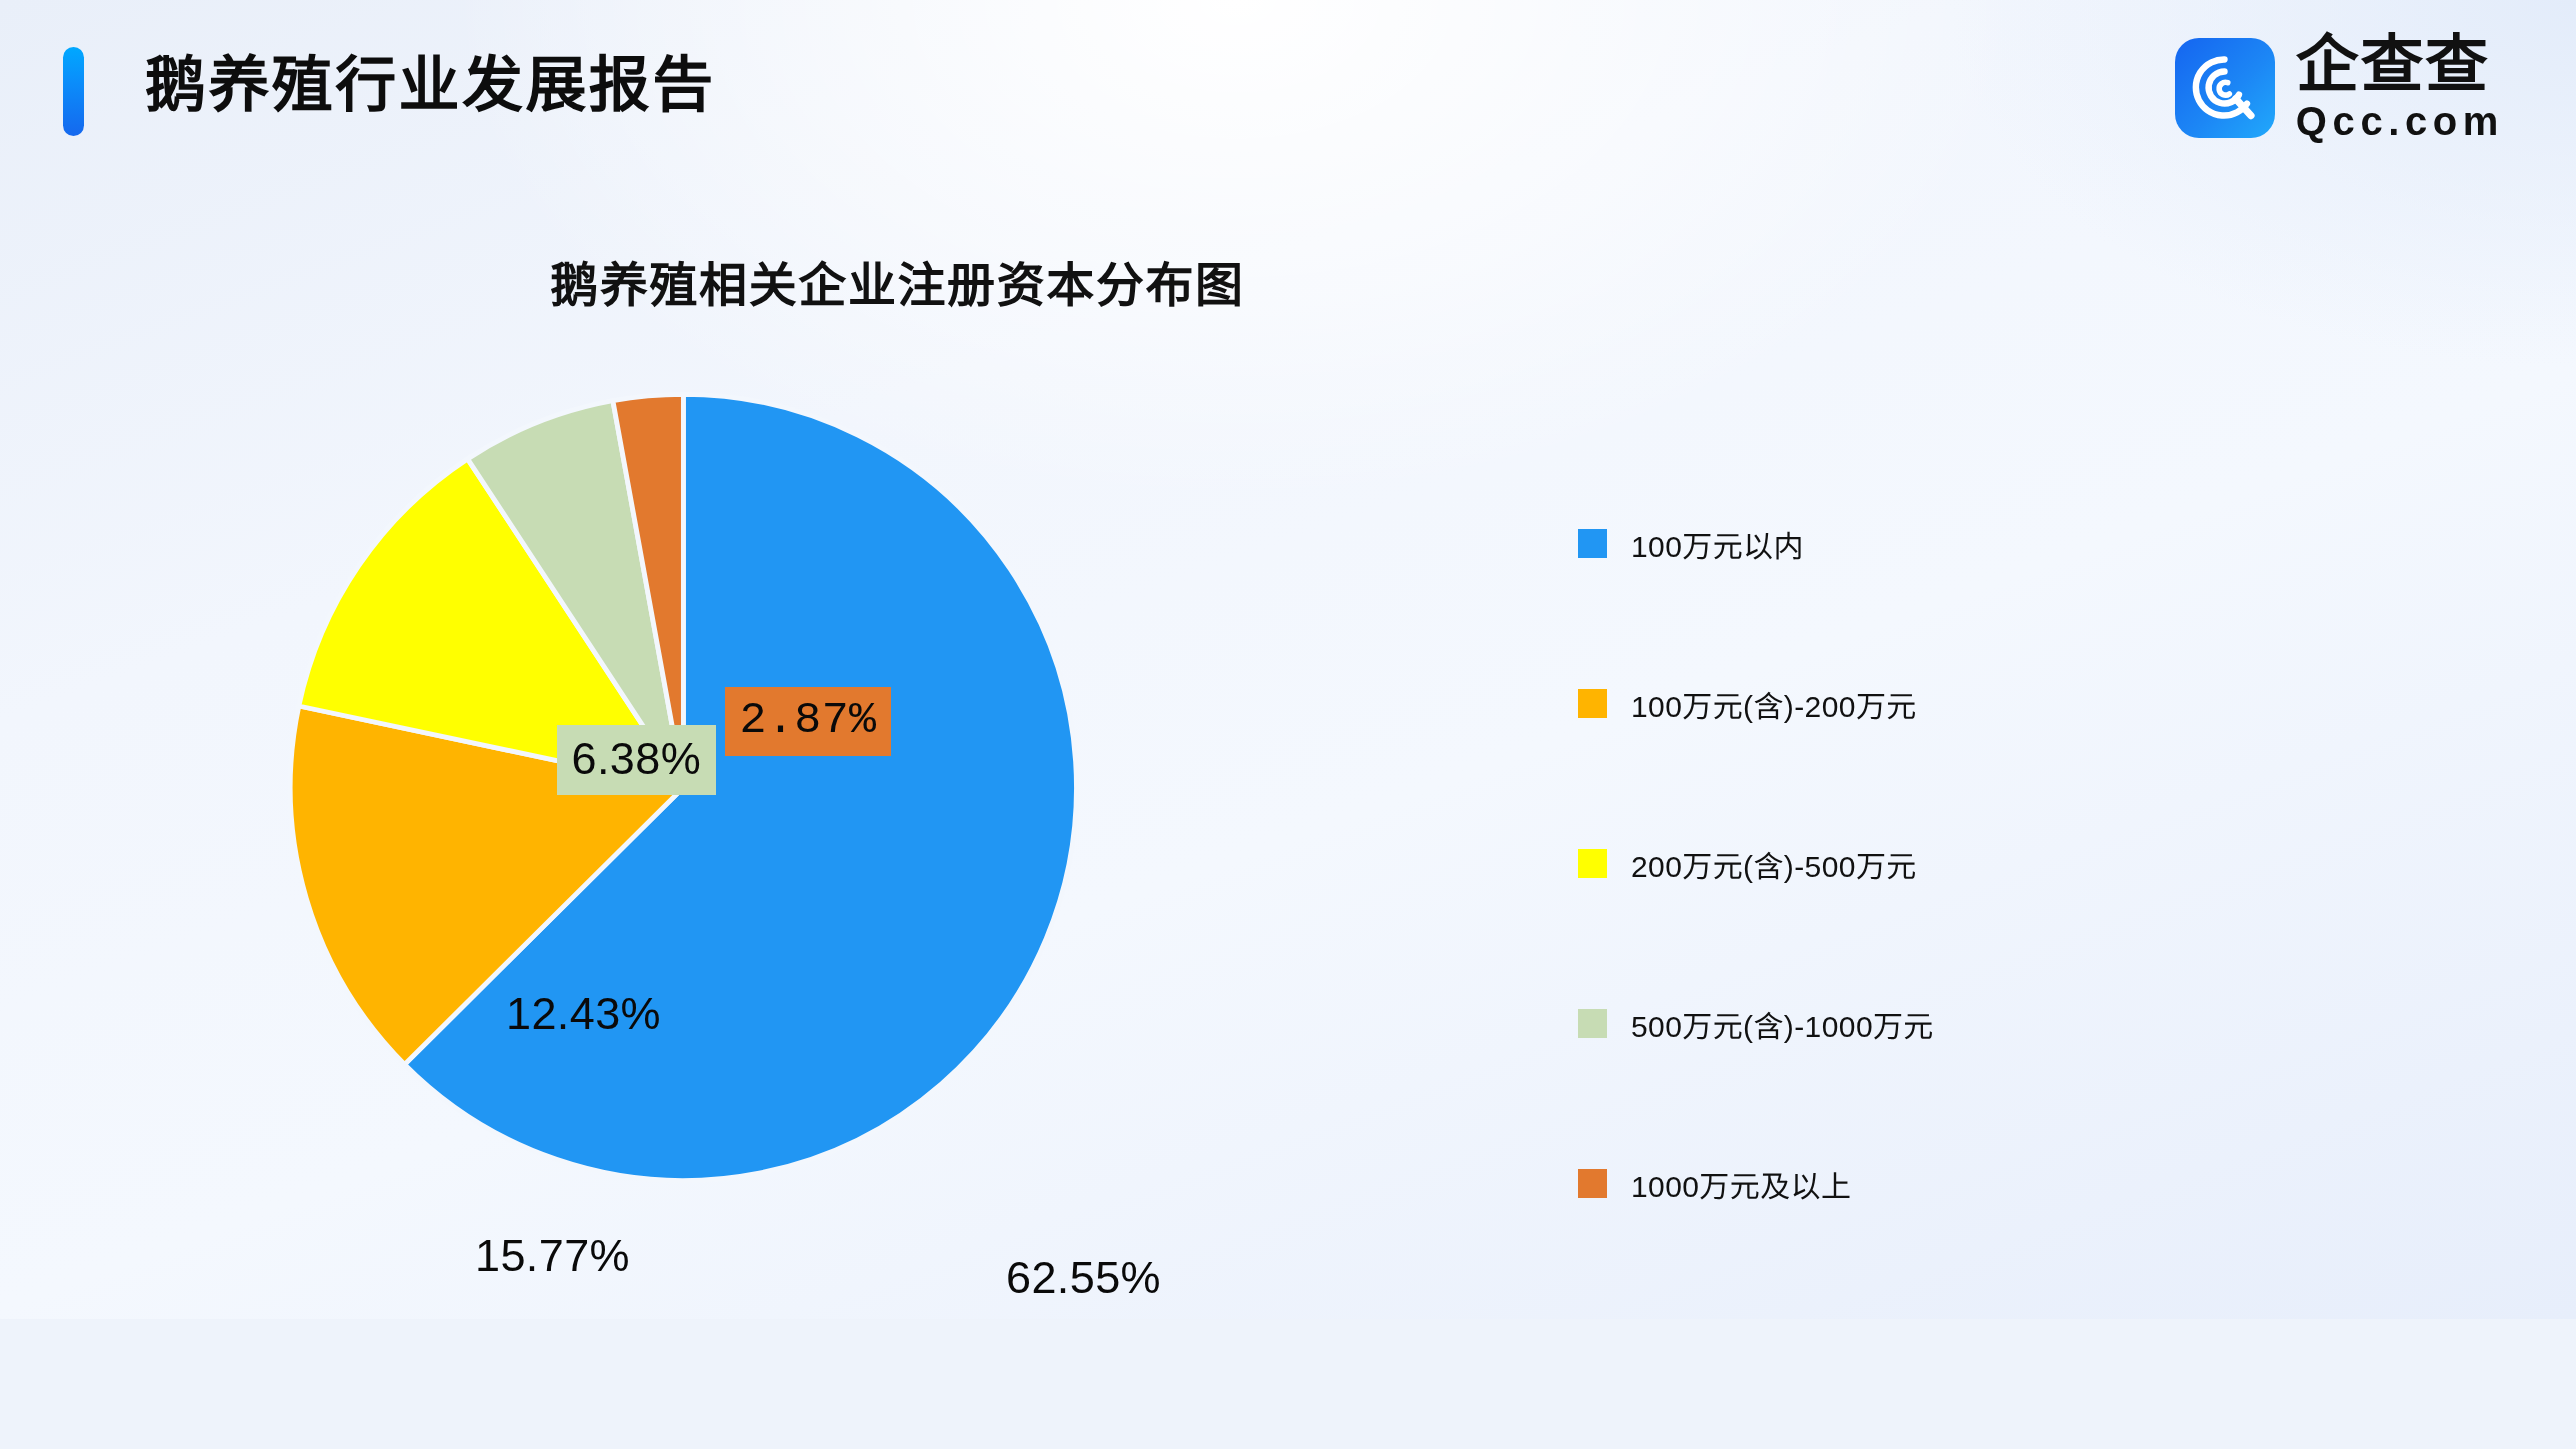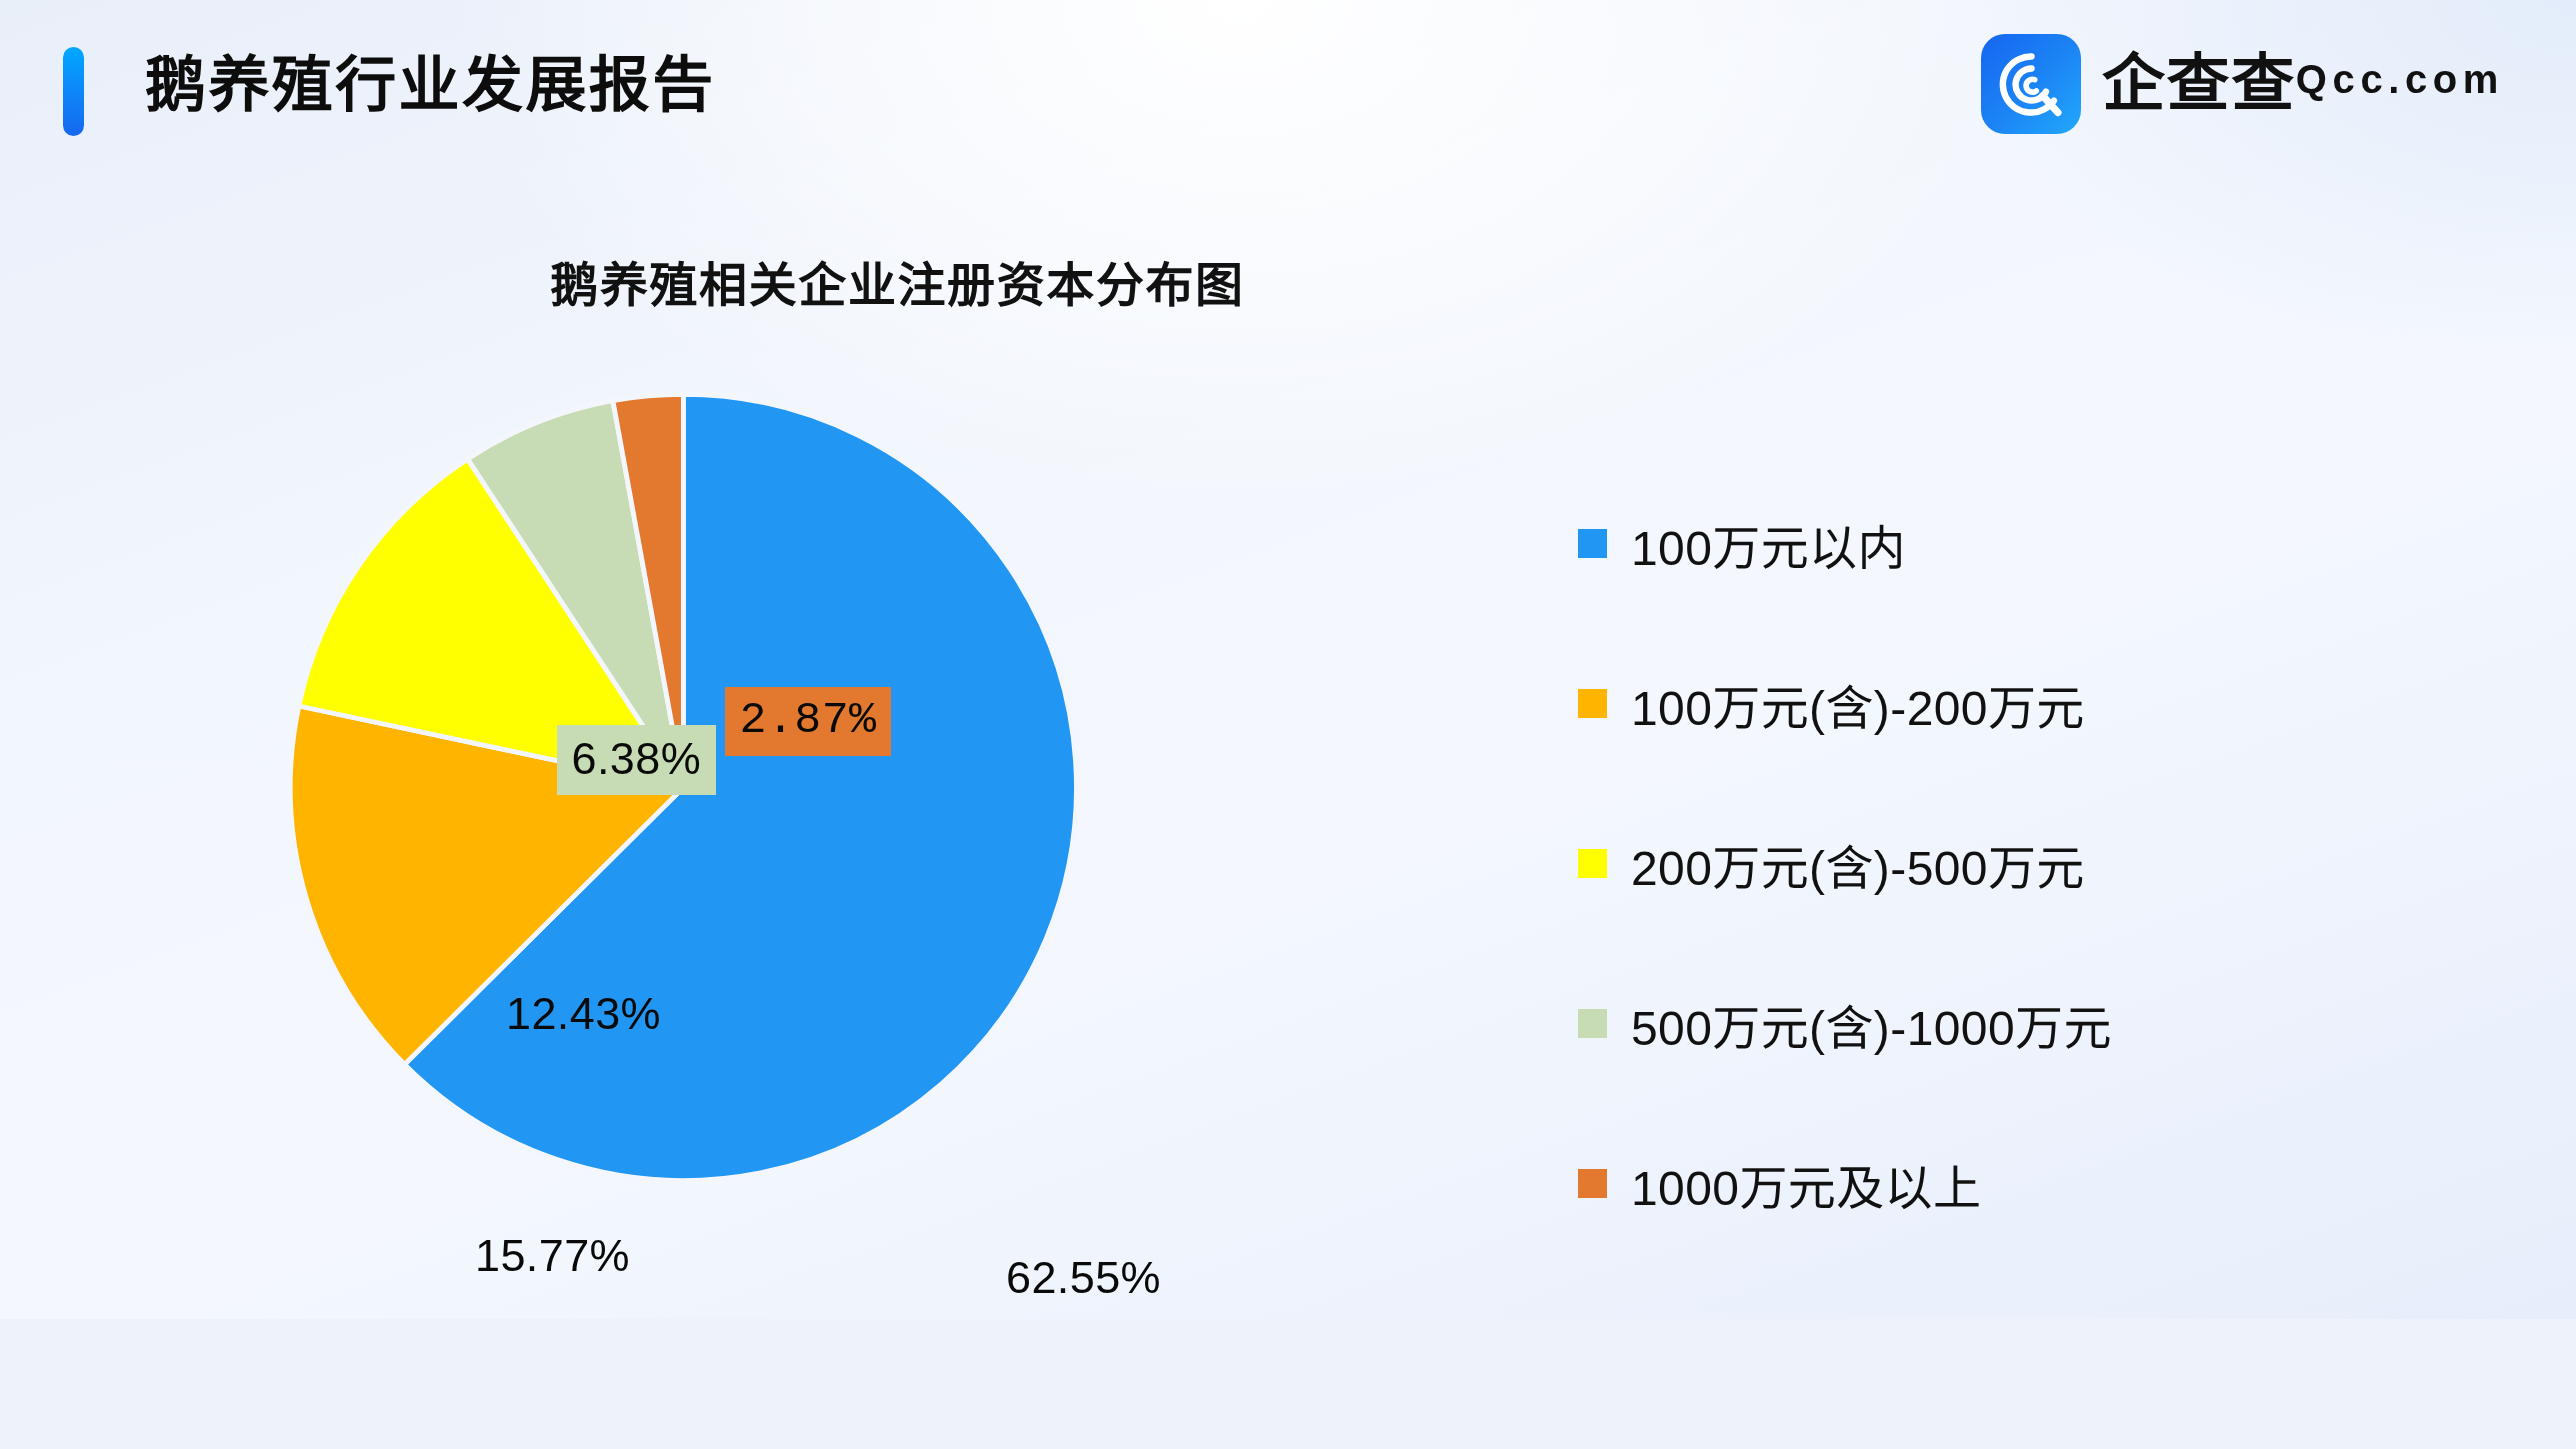--- a/index.html
+++ b/index.html
@@ -69,21 +69,21 @@
     border-radius: 24px;
     background: linear-gradient(135deg, #1565f0 0%, #1c86f5 55%, #21a9fb 100%);
     display: flex;
     align-items: center;
     justify-content: center;
     flex: 0 0 auto;
   }
   .brand-mark svg { display: block; }
   .brand-words {
     display: flex;
-    flex-direction: row;
+    flex-direction: column;
     justify-content: center;
   }
   .brand-cn {
     font-size: 63px;
     font-weight: bold;
     color: #111;
     letter-spacing: 1.6px;
     line-height: 0.97;
     white-space: nowrap;
   }
@@ -155,21 +155,21 @@
     margin-bottom: 79px;
   }
   .legend-row:last-child { margin-bottom: 0; }
   .legend-swatch {
     width: 29px;
     height: 29px;
     flex: 0 0 auto;
     margin-right: 24px;
   }
   .legend-label {
-    font-size: 48px;
+    font-size: 30px;
     color: #111;
     white-space: nowrap;
     letter-spacing: 0.4px;
   }
 
   
   .footer {
     position: absolute;
     left: 45px;
     bottom: 37px;

